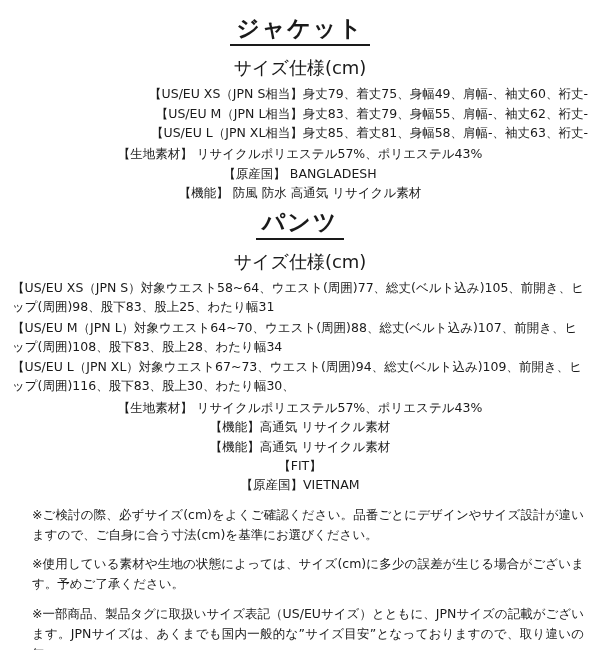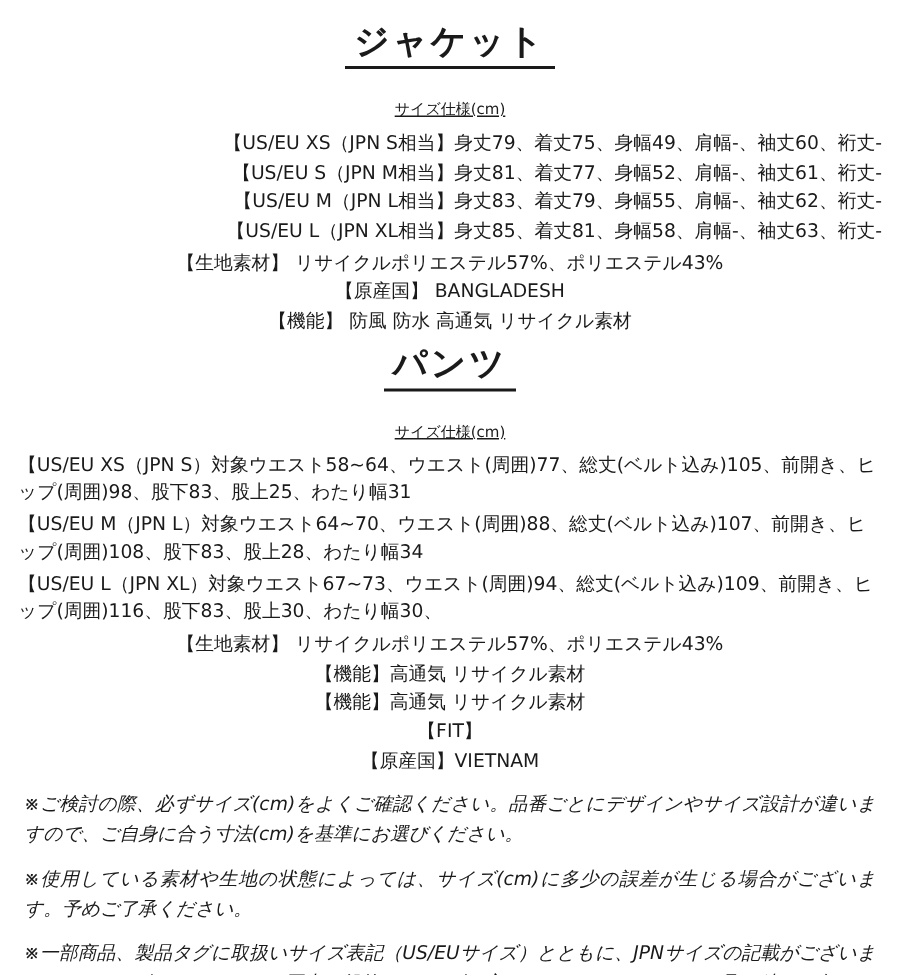--- a/index.html
+++ b/index.html
@@ -27,25 +27,24 @@
     font-size: 23px;
     font-weight: bold;
     letter-spacing: 2px;
     text-align: center;
     border-bottom: 2px solid #1a1a1a;
     padding: 0 6px 1px 6px;
     margin: 6px 0 9px 0;
     line-height: 1.25;
   }
   .subtitle {
-    font-size: 10px;
+    font-size: 18px;
     text-align: center;
-    margin: 12px 0 5px 0;
+    margin: 0 0 5px 0;
     line-height: 1.4;
-    text-decoration: underline;
   }
   .spec-line {
     font-size: 12.5px;
     text-align: right;
     line-height: 1.5;
     margin: 0 0 1px 0;
     width: 100%;
   }
   .spec-line.wrapped {
     text-align: left;
@@ -62,36 +61,34 @@
   }
   .notes {
     margin-top: 10px;
     width: 100%;
   }
   .note {
     font-size: 12.5px;
     line-height: 1.62;
     text-align: justify;
     text-justify: inter-ideograph;
-    margin: 0 0 9px 0;
+    margin: 0 0 9px 16px;
     padding: 0 4px;
-    font-style: italic;
   }
   .note:last-child { margin-bottom: 0; }
 </style>
 </head>
 <body>
 
 <div class="page">
 
   <div class="section-title">ジャケット</div>
   <div class="subtitle">サイズ仕様(cm)</div>
 
   <div class="spec-line">【US/EU XS（JPN S相当】身丈79、着丈75、身幅49、肩幅-、袖丈60、裄丈-</div>
-  <div class="spec-line">【US/EU S（JPN M相当】身丈81、着丈77、身幅52、肩幅-、袖丈61、裄丈-</div>
   <div class="spec-line">【US/EU M（JPN L相当】身丈83、着丈79、身幅55、肩幅-、袖丈62、裄丈-</div>
   <div class="spec-line">【US/EU L（JPN XL相当】身丈85、着丈81、身幅58、肩幅-、袖丈63、裄丈-</div>
 
   <div class="gap-md"></div>
 
   <div class="meta-line">【生地素材】 リサイクルポリエステル57%、ポリエステル43%</div>
   <div class="meta-line">【原産国】 BANGLADESH</div>
   <div class="meta-line">【機能】 防風 防水 高通気 リサイクル素材</div>
 
   <div class="gap-sm"></div>

